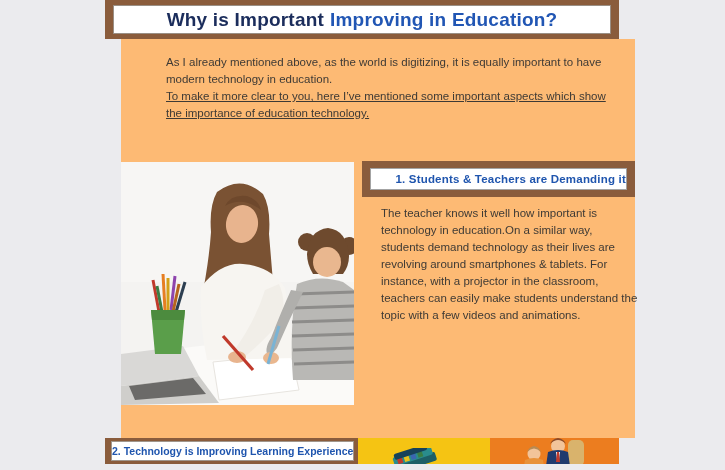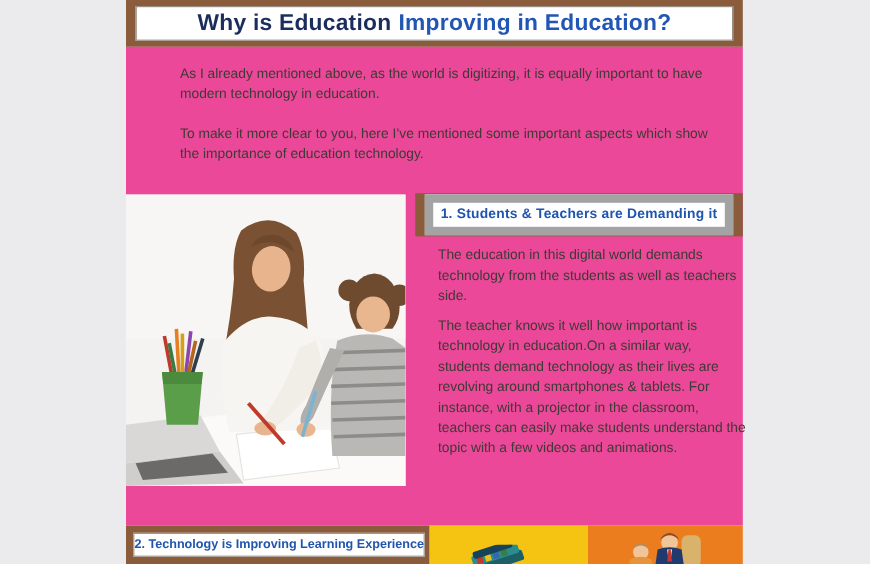--- a/index.html
+++ b/index.html
@@ -20,58 +20,58 @@
   .title-box{
     flex:1;margin:3px 8px;background:#ffffff;border:1px solid #9a8f85;
     text-align:center;font-size:19px;font-weight:bold;line-height:27px;
     letter-spacing:.2px;white-space:nowrap;
   }
   .title-part1{color:#1b2d5c;}
   .title-part2{color:#2156b4;margin-left:6px;}
 
   
   .main-beige{
-    position:absolute;left:0;top:39px;width:514px;height:399px;
-    background:#ec4899;
+    position:absolute;left:16px;top:39px;width:514px;height:399px;
+    background:#fdba74;
   }
   .intro{
     position:absolute;left:45px;top:15px;width:452px;
     font-size:11.5px;line-height:17px;color:#3e3a35;
   }
   .intro p{margin:0;}
-  .intro p + p{margin-top:16px;}
+  .intro p + p{text-decoration:underline;}
 
   
   .photo{
     position:absolute;left:0;top:123px;width:233px;height:243px;
     overflow:hidden;background:#f4f3f1;
   }
   .photo svg{display:block;}
 
   
   .h1-bar{
     position:absolute;left:241px;top:122px;width:273px;height:36px;
     background:#8a5c3c;display:flex;align-items:center;
   }
   .h1-box{
-    flex:1;margin:0 8px;background:#ffffff;border:7px solid #a3a3a3;
-    text-align:center;font-size:11.5px;font-weight:bold;color:#1f55ae;
+    flex:1;margin:0 8px;background:#ffffff;border:1px solid #a3a3a3;
+    text-align:right;font-size:11.5px;font-weight:bold;color:#1f55ae;
     padding:4px 0;letter-spacing:.2px;white-space:nowrap;
   }
 
   .sec1-text{
     position:absolute;left:260px;top:166px;width:257px;
     font-size:11.5px;line-height:17px;color:#3e3a35;
   }
   .sec1-text p{margin:0;}
   .sec1-text p + p{margin-top:8px;}
 
   
   .bottom-bar{
-    position:absolute;left:0;top:438px;width:514px;height:32px;
+    position:absolute;left:0;top:438px;width:514px;height:26px;
     display:flex;
   }
   .seg-brown{
     width:253px;background:#8a5c3c;display:flex;align-items:center;
     flex:none;
   }
   .h2-box{
     flex:1;margin:0 6px;background:#ffffff;border:1px solid #a0968c;
     text-align:center;font-size:10.5px;font-weight:bold;color:#1f55ae;
     padding:3px 0;white-space:nowrap;
@@ -83,21 +83,21 @@
   .seg-orange svg{left:30px;}
 </style>
 </head>
 <body>
 
 <div class="screen">
   <div class="content-col">
 
     <div class="title-bar">
       <div class="title-box">
-        <span class="title-part1">Why is Education</span><span class="title-part2">Improving in Education?</span>
+        <span class="title-part1">Why is Important</span><span class="title-part2">Improving in Education?</span>
       </div>
     </div>
 
     <div class="main-beige">
 
       <div class="intro">
         <p>As I already mentioned above, as the world is digitizing, it is equally important to have modern technology in education.</p>
         <p>To make it more clear to you, here I’ve mentioned some important aspects which show the importance of education technology.</p>
       </div>
 
@@ -155,21 +155,20 @@
             <line x1="158" y1="164" x2="147" y2="202" stroke="#7ab3d4" stroke-width="3"></line>
           </g>
         </svg>
       </div>
 
       <div class="h1-bar">
         <div class="h1-box">1. Students &amp; Teachers are Demanding it</div>
       </div>
 
       <div class="sec1-text">
-        <p>The education in this digital world demands technology from the students as well as teachers side.</p>
         <p>The teacher knows it well how important is technology in education.On a similar way, students demand technology as their lives are revolving around smartphones &amp; tablets. For instance, with a projector in the classroom, teachers can easily make students understand the topic with a few videos and animations.</p>
       </div>
     </div>
 
     <div class="bottom-bar">
       <div class="seg-brown">
         <div class="h2-box">2. Technology is Improving Learning Experience</div>
       </div>
       <div class="seg-yellow">
         <svg width="60" height="18" viewBox="0 0 60 18">

